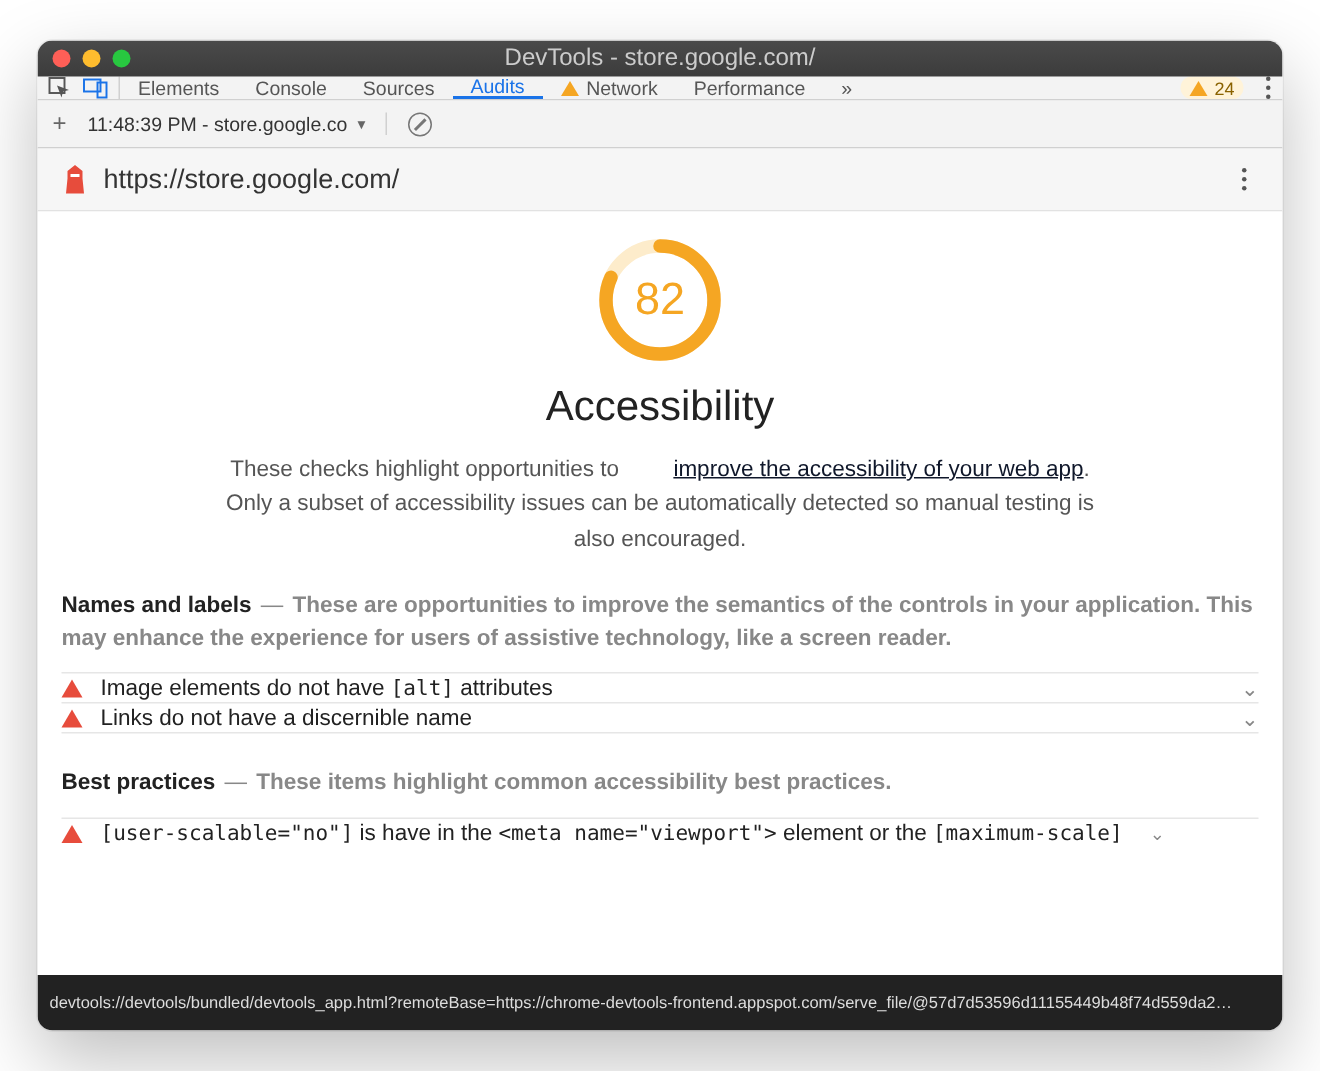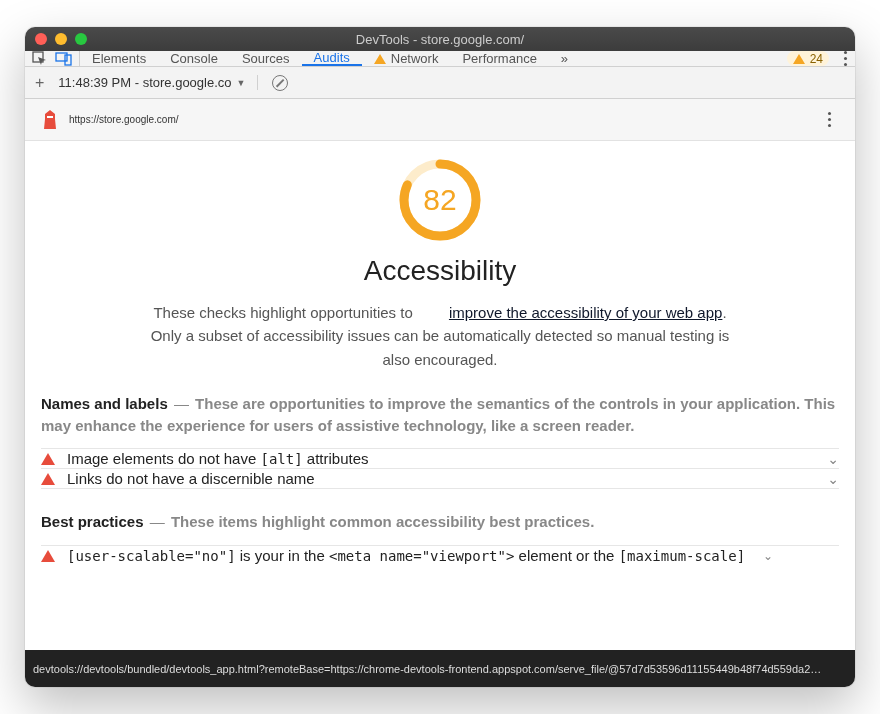--- a/index.html
+++ b/index.html
@@ -31,21 +31,21 @@
     padding: 0 10px;
     position: relative;
   }
   .traffic { display: flex; gap: 8px; }
   .dot { width: 12px; height: 12px; border-radius: 50%; }
   .dot.red { background: #ff5f57; }
   .dot.yellow { background: #febc2e; }
   .dot.green { background: #28c840; }
   .titlebar-title {
     position: absolute; left: 0; right: 0;
-    text-align: center; font-size: 13px; color: #ccc;
+    text-align: center; font-size: 16px; color: #ccc;
     pointer-events: none;
   }
   
   .tabrow {
     height: 16px;
     background: #f3f3f3;
     border-bottom: 1px solid #d0d0d0;
     display: flex;
     align-items: stretch;
     font-size: 13px;
@@ -90,21 +90,21 @@
     content: ""; position: absolute; left: 2px; right: 2px; top: 50%; height: 1.6px; background: #777;
     transform: translateY(-50%) rotate(-45deg);
   }
   
   .urlbar {
     height: 42px;
     background: #f6f6f6;
     border-bottom: 1px solid #e2e2e2;
     display: flex; align-items: center;
     padding: 0 16px;
-    font-size: 10px; color: #333;
+    font-size: 18px; color: #333;
     gap: 10px;
   }
   .lh-icon svg { display: block; }
   
   .content { flex: 1; overflow: hidden; background: #fff; position: relative; }
   .gauge-wrap { text-align: center; padding-top: 16px; }
   .gauge { width: 86px; height: 86px; margin: 0 auto; position: relative; }
   .gauge-num {
     position: absolute; inset: 0; display: flex; align-items: center; justify-content: center;
     font-size: 30px; color: #f5a623; font-weight: 400;
@@ -255,21 +255,21 @@
 
     <div class="section">
       <div class="sec-head">
         <b>Best practices</b>
         <span class="dash">—</span>
         <span class="sub">These items highlight common accessibility best practices.</span>
       </div>
       <div class="audit-row" style="border-bottom:none">
         <span class="red-tri"></span>
         <span>
-          <code>[user-scalable="no"]</code><span> is your in the </span><code>&lt;meta name="viewport"&gt;</code><span> element or the </span><code>[maximum-scale]</code>
+          <code>[user-scalable="no"]</code><span> is have in the </span><code>&lt;meta name="viewport"&gt;</code><span> element or the </span><code>[maximum-scale]</code>
         </span>
         <span class="chev-small">⌄</span>
       </div>
     </div>
   </div>
 
   <div class="statusbar">
     <span class="st">devtools://devtools/bundled/devtools_app.html?remoteBase=https://chrome-devtools-frontend.appspot.com/serve_file/@57d7d53596d11155449b48f74d559da2…</span>
   </div>
 </div>

